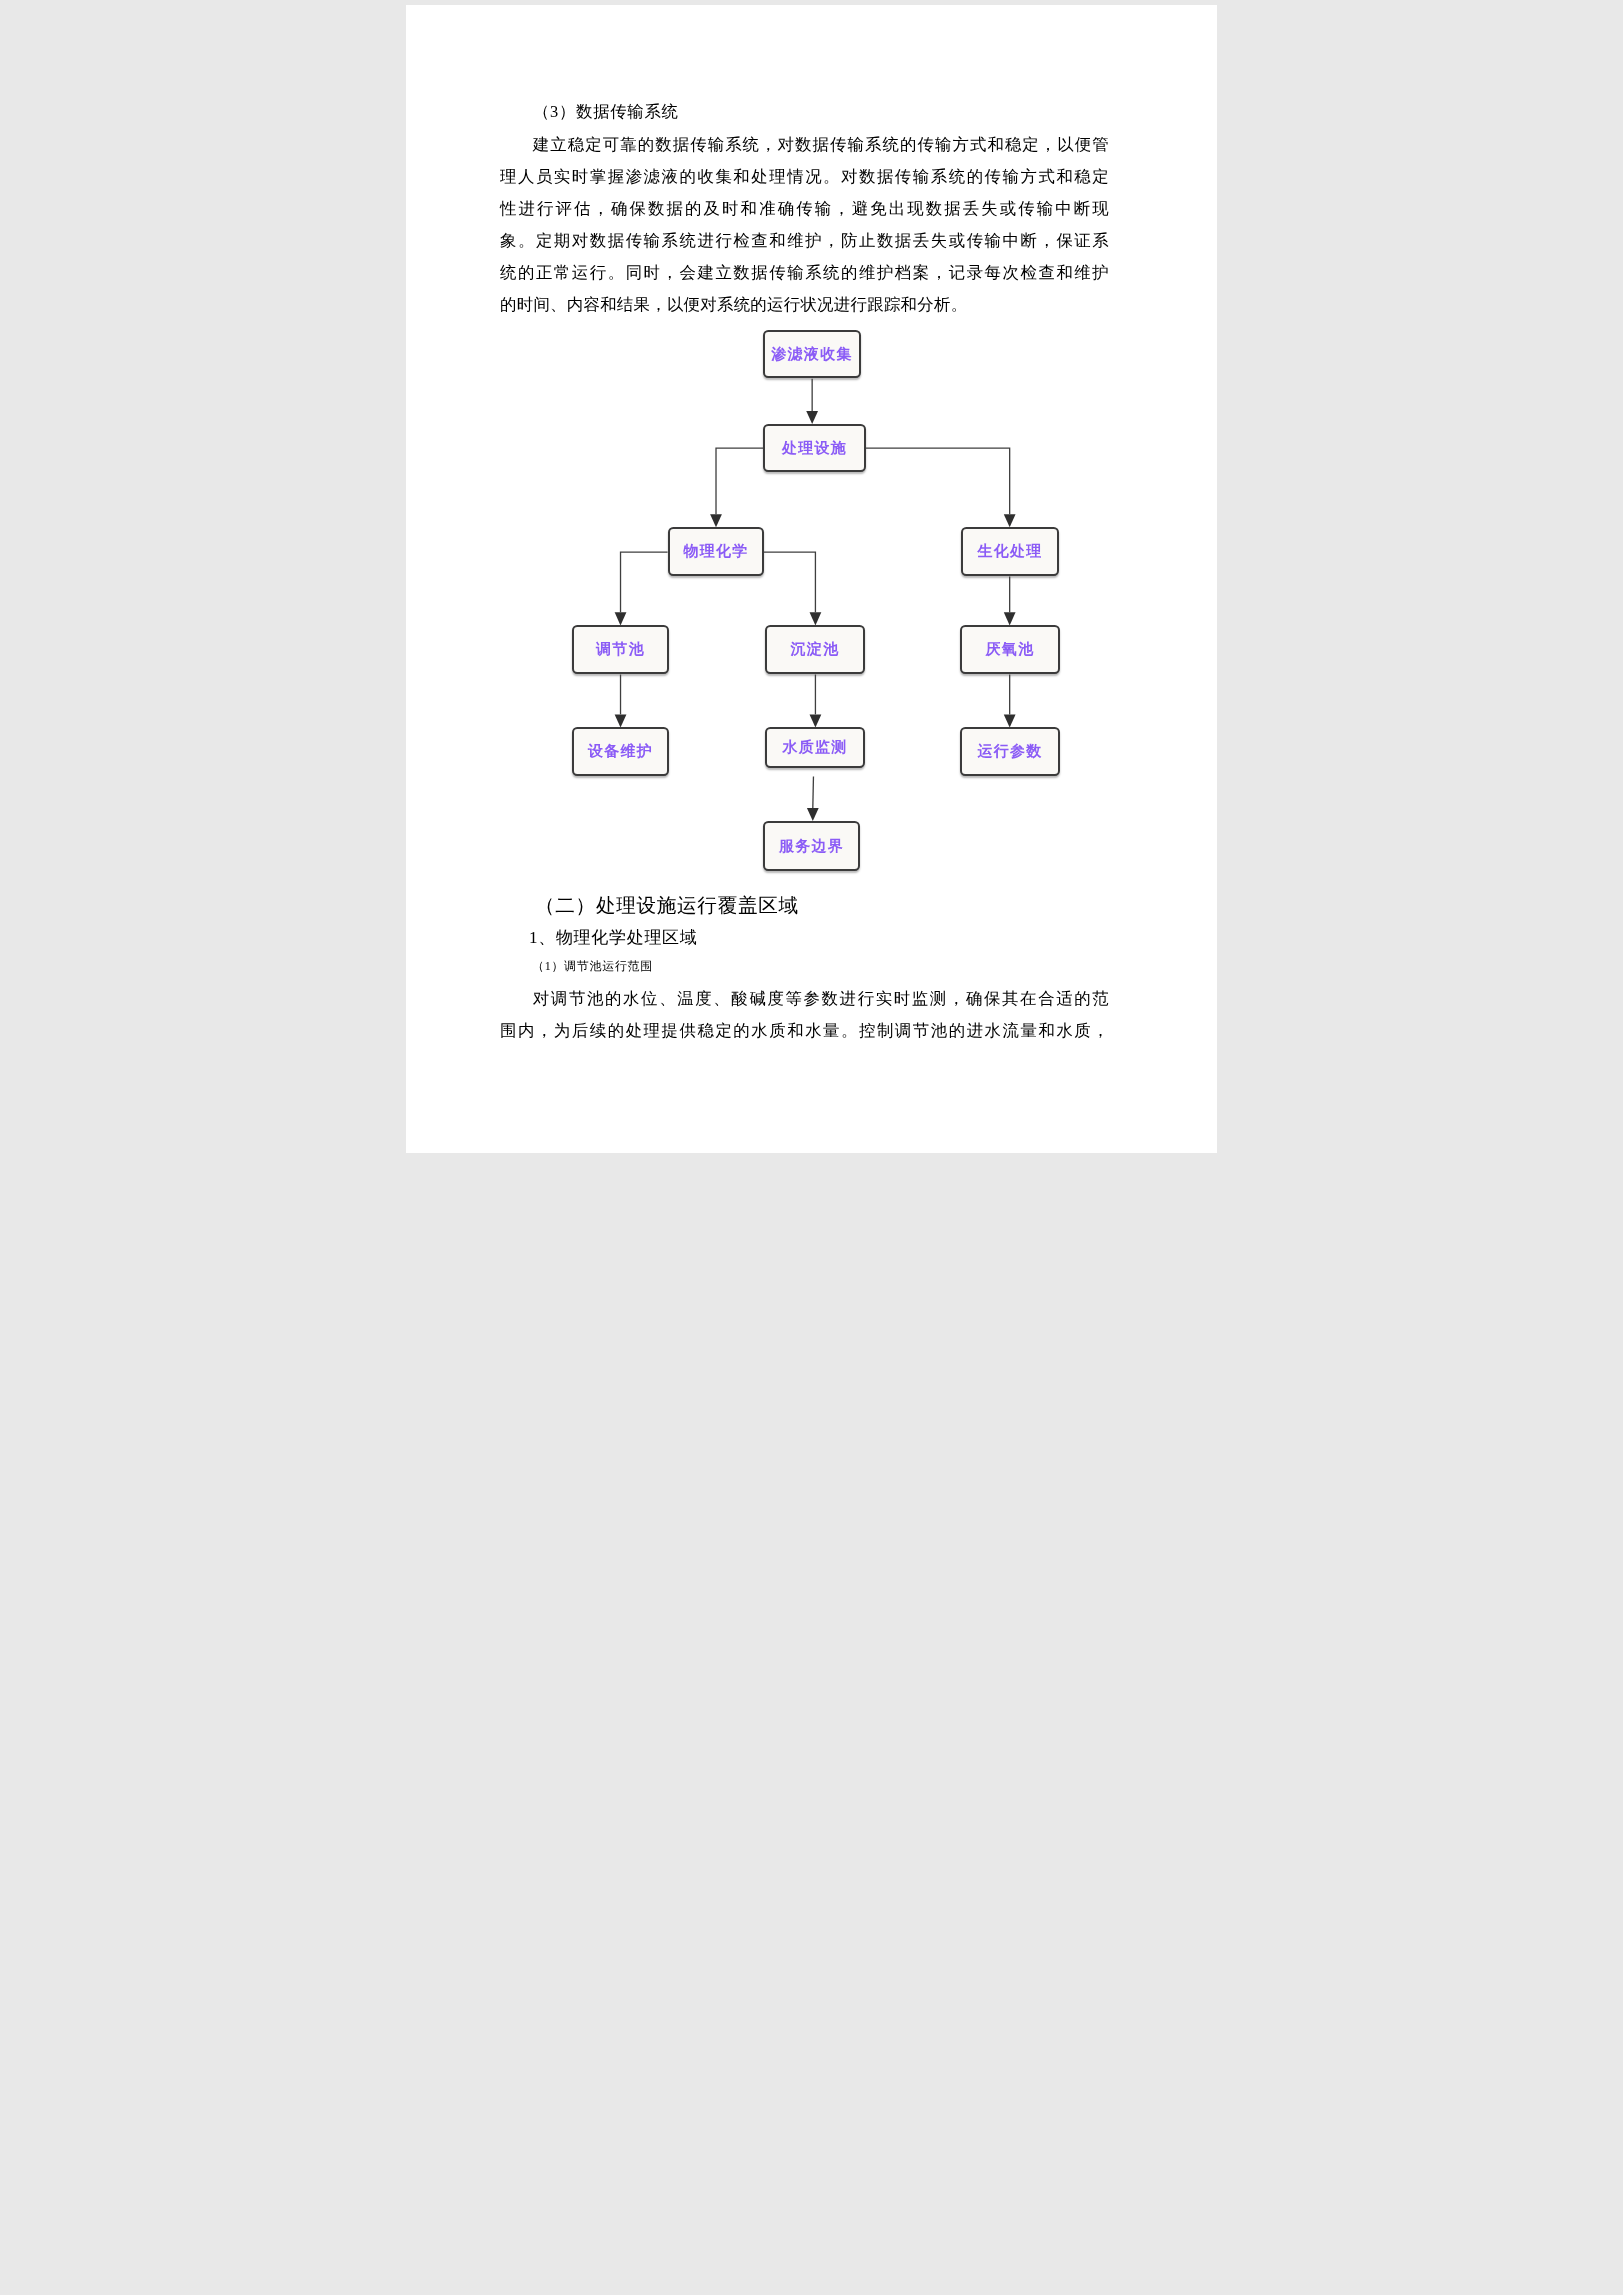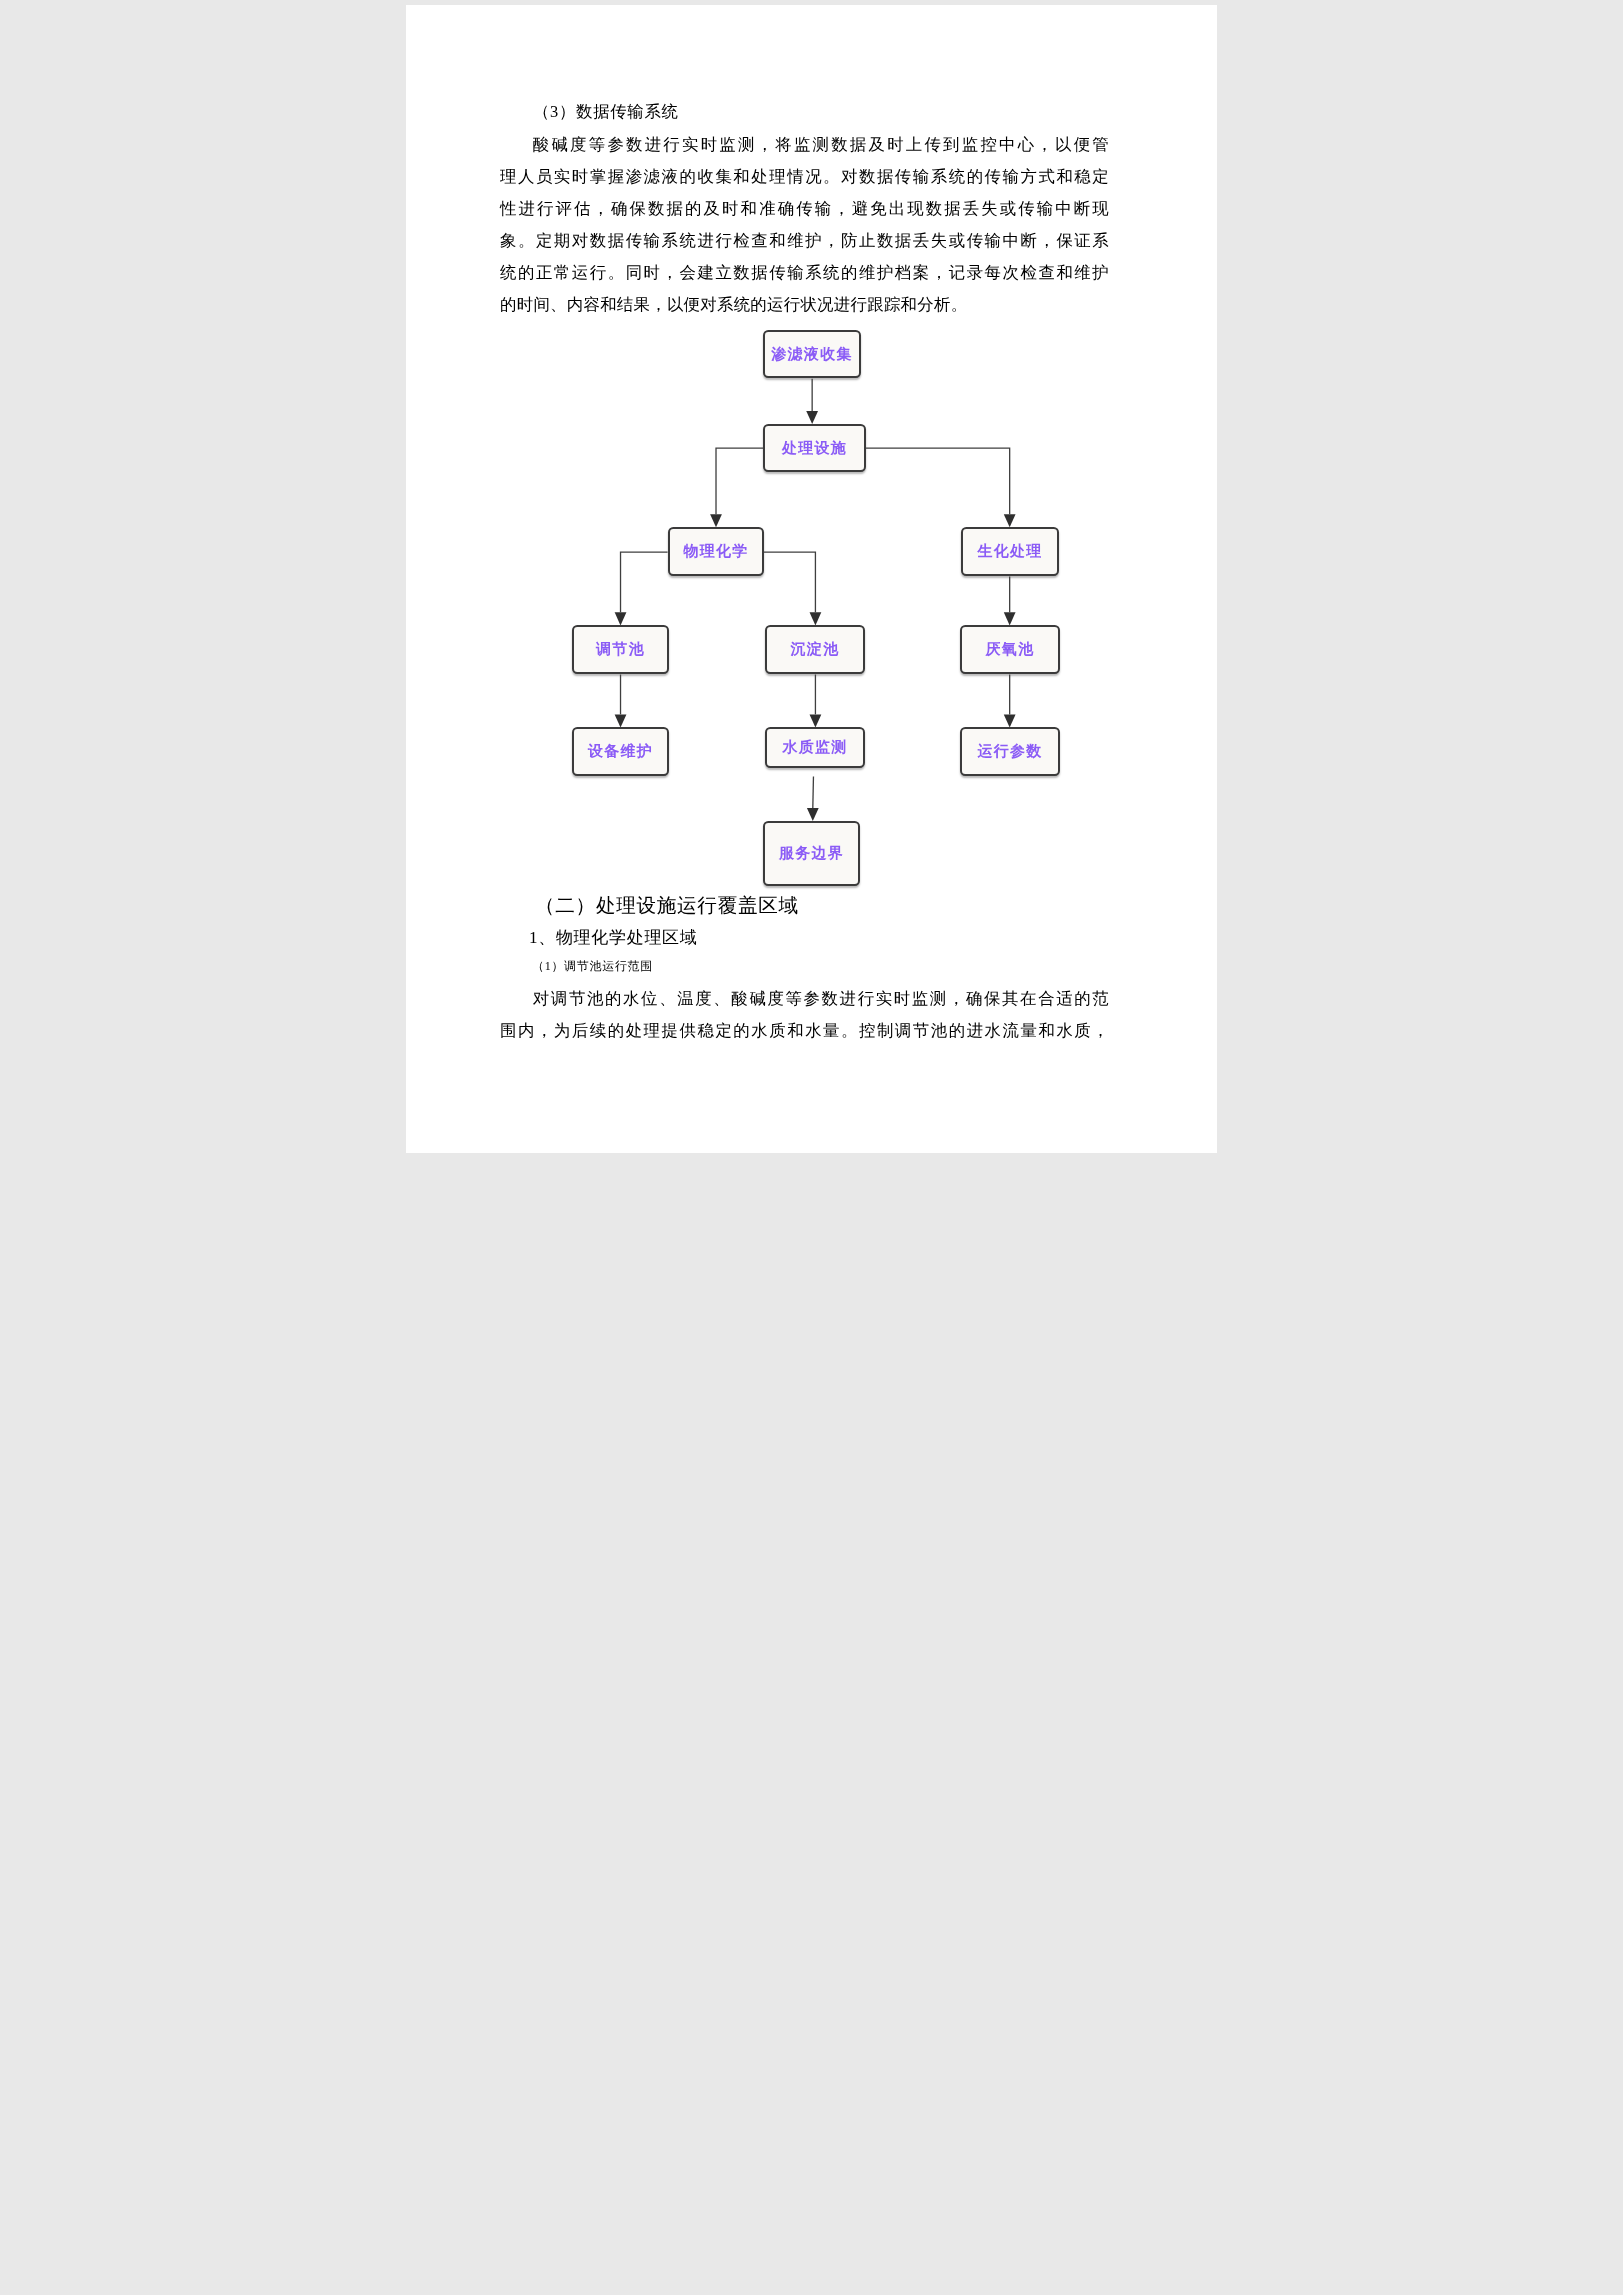--- a/index.html
+++ b/index.html
@@ -41,21 +41,21 @@
   }
 </style>
 </head>
 <body>
 
 <div class="page">
 
   <div class="h1">（3）数据传输系统</div>
 
   <div class="para para1">
-    <div class="tline indent">酸碱度等参数进行实时监测，将监测数据及时上传到监控中心，以便管</div>
+    <div class="tline indent">建立稳定可靠的数据传输系统，对数据传输系统的传输方式和稳定，以便管</div>
     <div class="tline">理人员实时掌握渗滤液的收集和处理情况。对数据传输系统的传输方式和稳定</div>
     <div class="tline">性进行评估，确保数据的及时和准确传输，避免出现数据丢失或传输中断现</div>
     <div class="tline">象。定期对数据传输系统进行检查和维护，防止数据丢失或传输中断，保证系</div>
     <div class="tline">统的正常运行。同时，会建立数据传输系统的维护档案，记录每次检查和维护</div>
     <div class="tline endline">的时间、内容和结果，以便对系统的运行状况进行跟踪和分析。</div>
   </div>
 
   <div class="flow-layer">
 
     <svg class="connectors" width="811" height="1148" viewBox="0 0 1240 1754" fill="none" xmlns="http://www.w3.org/2000/svg">
@@ -88,21 +88,21 @@
     <div class="node" style="left:357px;top:325px;width:98px;height:48px">渗滤液收集</div>
     <div class="node" style="left:357px;top:419px;width:103px;height:48px">处理设施</div>
     <div class="node" style="left:262px;top:522px;width:96px;height:49px">物理化学</div>
     <div class="node" style="left:555px;top:522px;width:98px;height:49px">生化处理</div>
     <div class="node" style="left:166px;top:620px;width:97px;height:49px">调节池</div>
     <div class="node" style="left:359px;top:620px;width:100px;height:49px">沉淀池</div>
     <div class="node" style="left:554px;top:620px;width:100px;height:49px">厌氧池</div>
     <div class="node" style="left:166px;top:722px;width:97px;height:49px">设备维护</div>
     <div class="node" style="left:359px;top:722px;width:100px;height:41px">水质监测</div>
     <div class="node" style="left:554px;top:722px;width:100px;height:49px">运行参数</div>
-    <div class="node" style="left:357px;top:816px;width:97px;height:65px">服务边界</div>
+    <div class="node" style="left:357px;top:816px;width:97px;height:50px">服务边界</div>
   </div>
 
   <div class="h2">（二）处理设施运行覆盖区域</div>
   <div class="h3b">1、物理化学处理区域</div>
   <div class="h4">（1）调节池运行范围</div>
 
   <div class="para para2">
     <div class="tline indent">对调节池的水位、温度、酸碱度等参数进行实时监测，确保其在合适的范</div>
     <div class="tline">围内，为后续的处理提供稳定的水质和水量。控制调节池的进水流量和水质，</div>
   </div>

